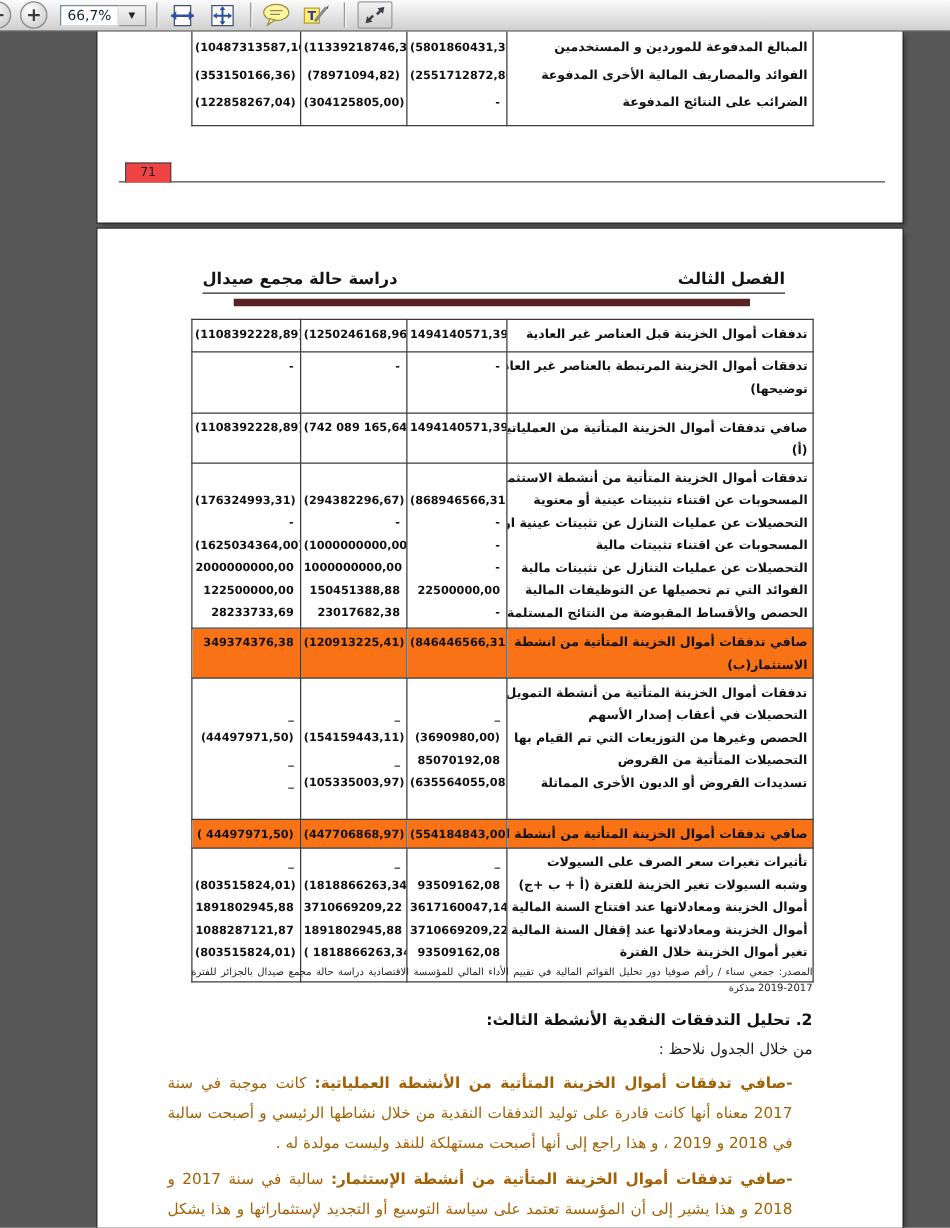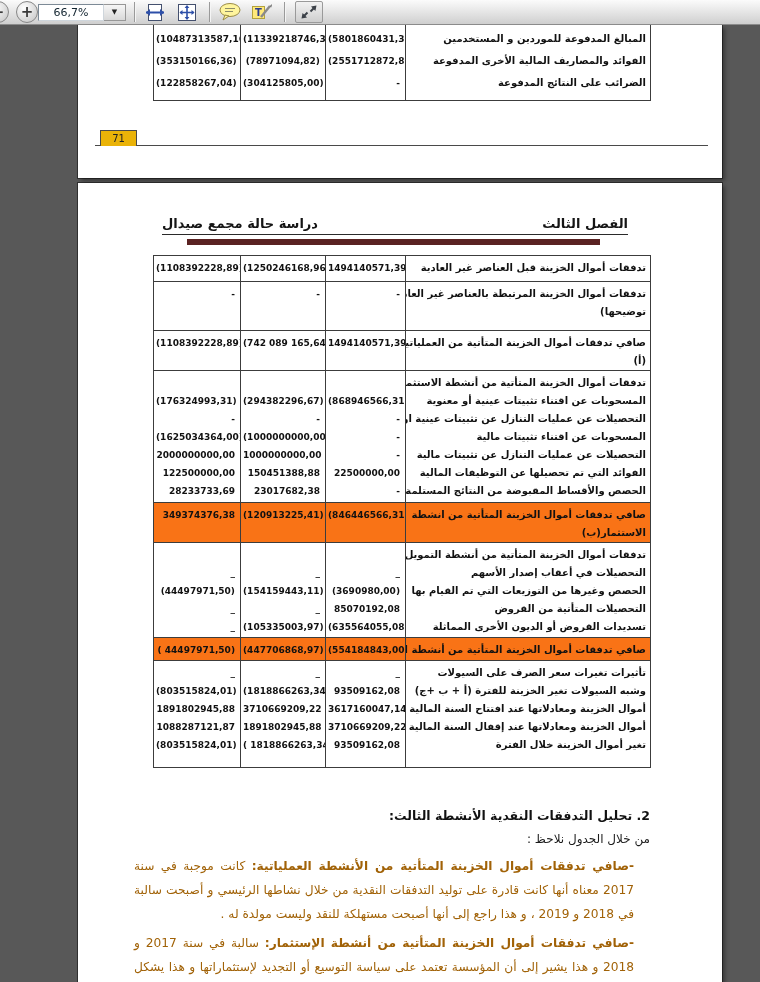--- a/index.html
+++ b/index.html
@@ -9,21 +9,21 @@
   
   .toolbar{position:absolute;top:0;left:0;width:760px;height:25px;
     background:linear-gradient(#fbfbfb,#e3e3e3 55%,#cfcfcf);
     border-bottom:1px solid #8b8b8b;display:flex;align-items:center;z-index:5}
   .circle{width:22px;height:22px;border-radius:50%;border:1px solid #888;
     background:radial-gradient(circle at 35% 30%,#ffffff,#d2d2d2 75%,#bdbdbd);
     display:flex;align-items:center;justify-content:center;
     font-size:15px;font-weight:bold;color:#3a3a3a;line-height:1;cursor:pointer}
   .zoom-out{margin-left:-13px}
   .zoom-in{margin-left:7px}
-  .zoom-box{width:66px;height:17px;background:#fff;
+  .zoom-box{margin-left:10px;width:47px;height:17px;background:#fff;
     border:1px solid #7d8a96;border-bottom-color:#cfd6dc;border-right-color:#cfd6dc;
     font-size:11px;color:#10222e;display:flex;align-items:center;justify-content:center}
   .dd-btn{width:22px;height:17px;border:1px solid #979797;border-left:none;
     background:linear-gradient(#f6f6f6,#d8d8d8);display:flex;align-items:center;
     justify-content:center;font-size:7px;color:#222;cursor:pointer}
   .sep{width:1px;height:20px;background:#9a9a9a;box-shadow:1px 0 0 #f5f5f5;margin:0 6px}
   .tb-ic{width:28px;height:22px;display:flex;align-items:center;justify-content:center;cursor:pointer}
   .tb-ic.raised{border:1px solid #9a9a9a;border-radius:2px;
     background:linear-gradient(#f2f2f2,#cecece);margin-left:4px}
   .ml8{margin-left:8px}.ml4{margin-left:4px}
@@ -45,21 +45,21 @@
   table.fin .num{font-size:9px;font-weight:700;text-align:right;direction:ltr;padding-right:5px}
   table.fin .ln{height:18px;line-height:18px;white-space:nowrap}
   table.fin tr.shaded td{background:#f97316}
   table.p1{top:0}
   table.p1 td{border-top:none}
   table.p1 .ln{height:22px;line-height:22px}
   table.main{top:72px}
 
   
   .foot-line{position:absolute;top:120px;left:17px;width:613px;border-top:1px solid #4a4a4a}
-  .page-tab{position:absolute;top:105px;left:22px;width:37px;height:16px;background:#eab308;
+  .page-tab{position:absolute;top:105px;left:22px;width:37px;height:16px;background:#ef4444;
     border:1px solid #4a4a4a;border-bottom:none;font-size:10px;color:#222;
     display:flex;align-items:center;justify-content:center}
 
   
   .hdr{position:absolute;top:33px;left:84px;width:466px;direction:rtl;
     display:flex;justify-content:space-between;border-bottom:1px solid #2a2a2a;
     padding-bottom:3px;font-size:13px;font-weight:700;color:#151515}
   .maroon-bar{position:absolute;top:56px;left:109px;width:413px;height:6px;background:#5a2222}
 
   
@@ -294,21 +294,21 @@
             </td>
             <td class="num">
               <div class="ln">(120913225,41)</div>
               <div class="ln">&nbsp;</div>
             </td>
             <td class="num">
               <div class="ln">349374376,38</div>
               <div class="ln">&nbsp;</div>
             </td>
           </tr>
-          <tr style="height: 95px;">
+          <tr style="height: 113px;">
             <td class="lbl">
               <div class="ln">تدفقات أموال الخزينة المتأتية من أنشطة التمويل</div>
               <div class="ln">التحصيلات في أعقاب إصدار الأسهم</div>
               <div class="ln">الحصص وغيرها من التوزيعات التي تم القيام بها</div>
               <div class="ln">التحصيلات المتأتية من القروض</div>
               <div class="ln">تسديدات القروض أو الديون الأخرى المماثلة</div>
             </td>
             <td class="num">
               <div class="ln">&nbsp;</div>
               <div class="ln">_</div>
@@ -372,20 +372,21 @@
               <div class="ln">(803515824,01)</div>
               <div class="ln">1891802945,88</div>
               <div class="ln">1088287121,87</div>
               <div class="ln">(803515824,01)</div>
             </td>
           </tr>
         </tbody>
     </table>
 
     <div class="src">
+      <div>المصدر: جمعي سناء / رأفم صوفيا  دور تحليل القوائم المالية في تقييم الأداء المالي للمؤسسة الاقتصادية دراسة حالة مجمع صيدال بالجزائر للفترة 2017-2019 مذكرة</div>
     </div>
 
     <div class="h1line">2. تحليل التدفقات النقدية الأنشطة الثالث:</div>
 
     <div class="intro">من خلال الجدول نلاحظ :</div>
 
     <div class="para p1a">
       <b>-صافي تدفقات أموال الخزينة المتأتية من الأنشطة العملياتية:</b><span> كانت موجبة في سنة 2017 معناه أنها كانت قادرة على توليد التدفقات النقدية من خلال نشاطها الرئيسي و أصبحت سالبة في 2018 و 2019 ، و هذا راجع إلى أنها أصبحت مستهلكة للنقد وليست مولدة له .</span>
     </div>
 

